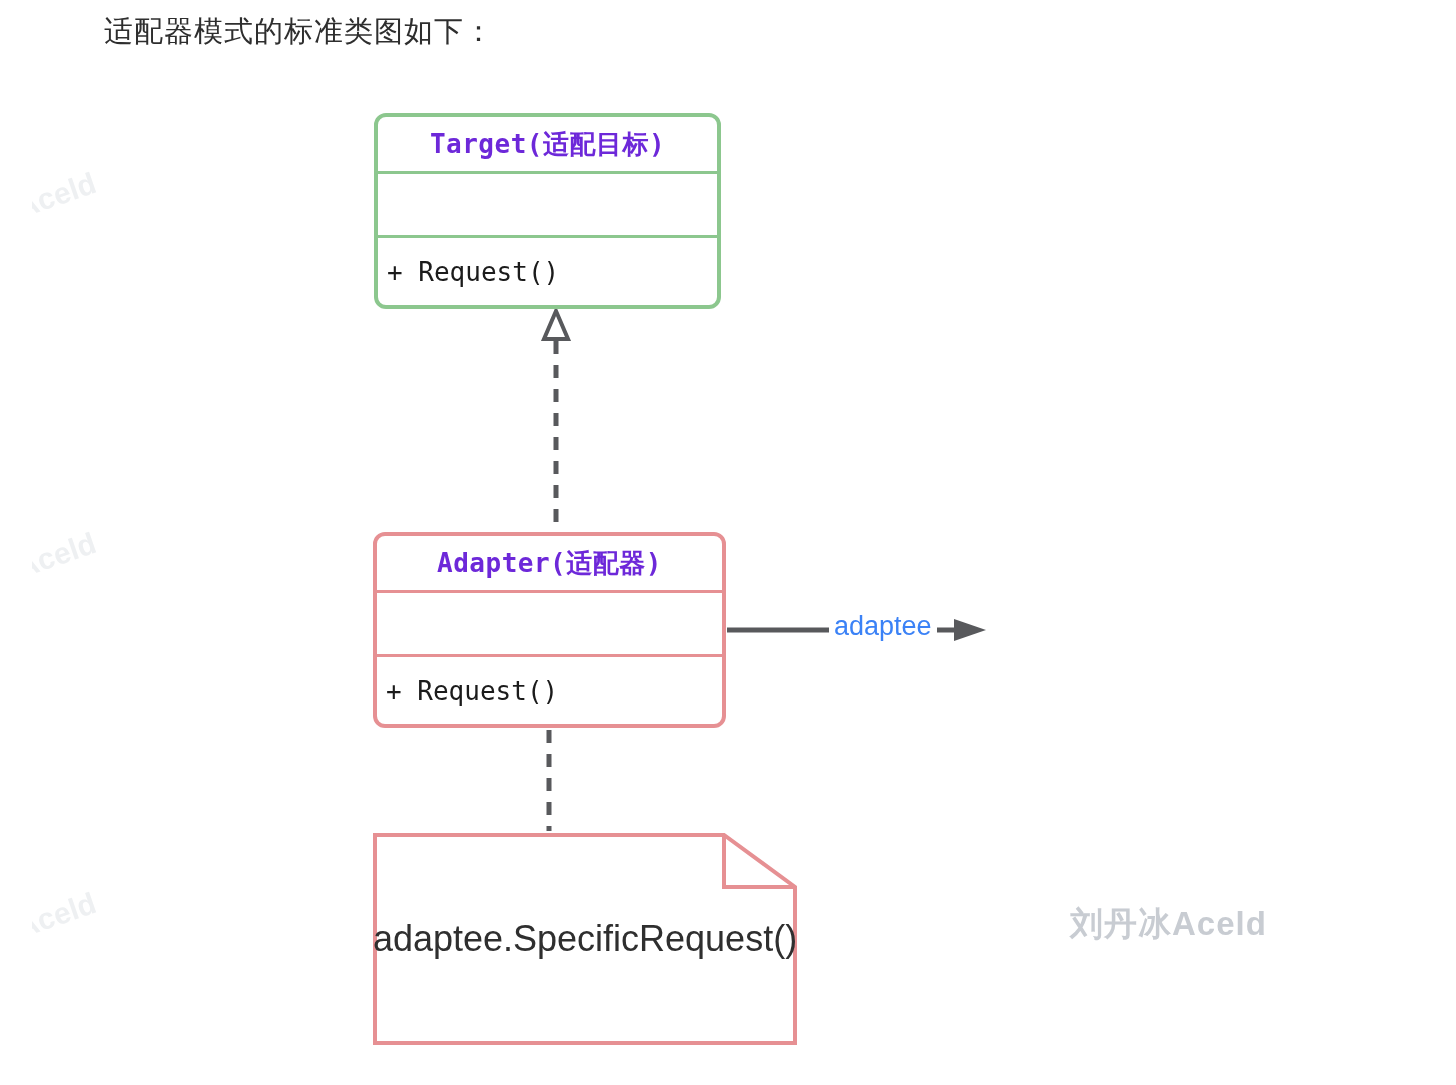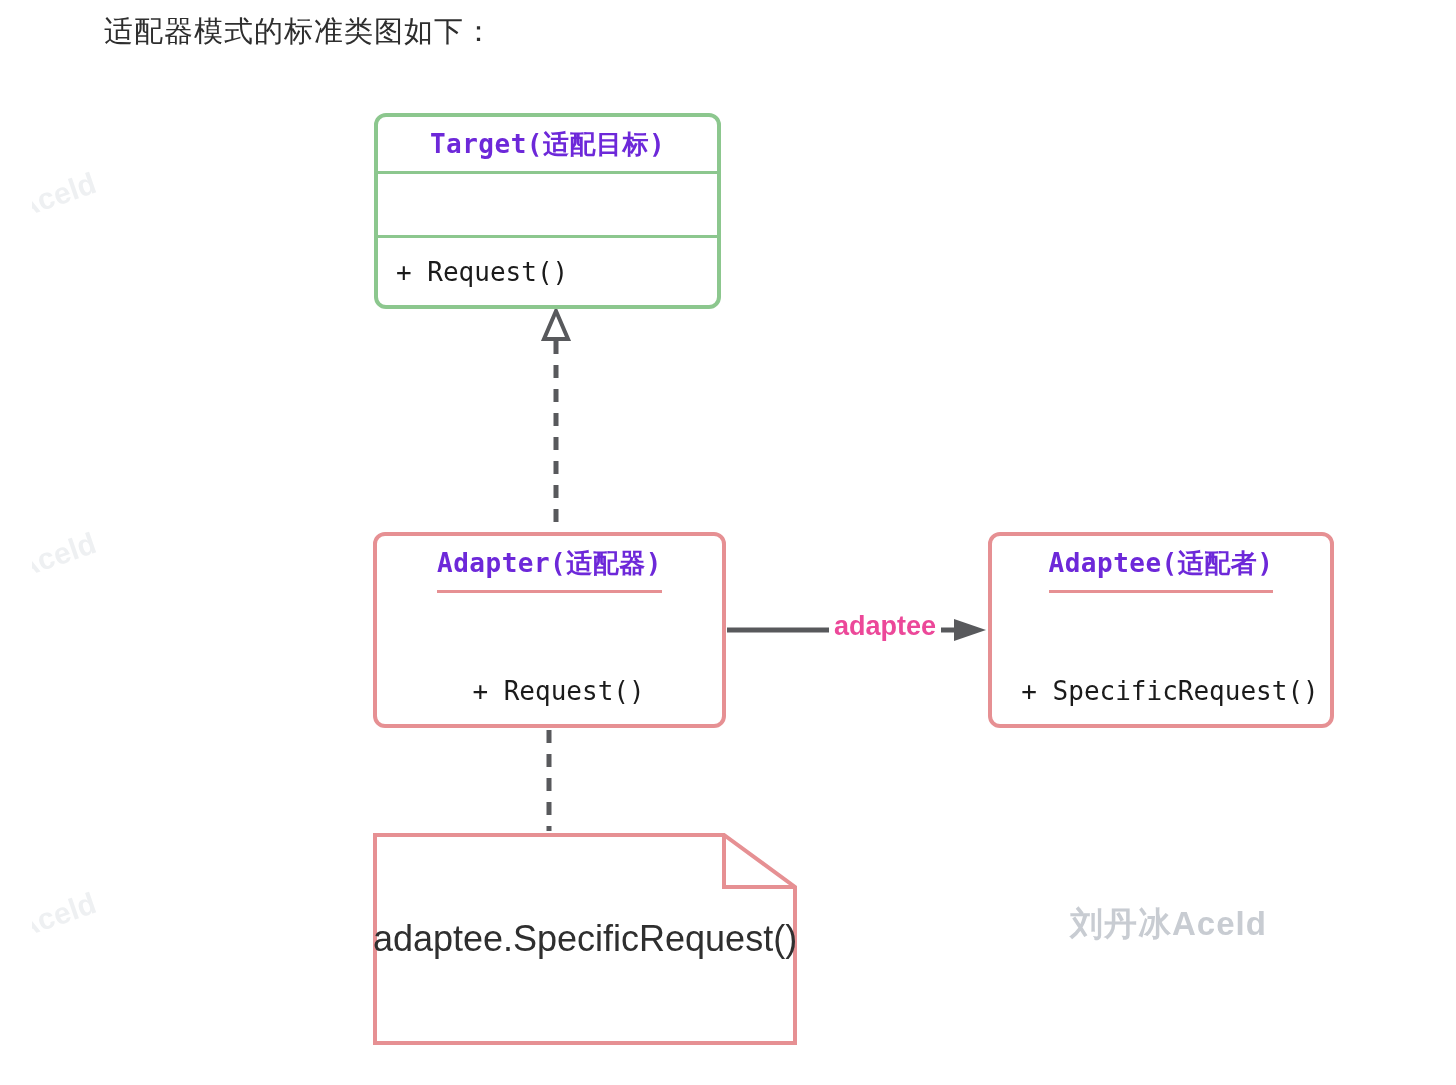--- a/index.html
+++ b/index.html
@@ -36,21 +36,21 @@
   
   .uml-class {
     position: absolute;
     background: #ffffff;
     border: 4px solid;
     border-radius: 12px;
     display: flex;
     flex-direction: column;
   }
   .uml-class.green { border-color: #8cc78e; }
-  .uml-class.pink  { border-color: #e69093; align-items: center; }
+  .uml-class.pink  { border-color: #e69093; }
   .uml-title {
     height: 57px;
     display: flex;
     align-items: center;
     justify-content: center;
     font-family: "DejaVu Sans Mono", monospace;
     font-weight: bold;
     font-size: 26px;
     color: #6d28d9;
     border-bottom: 3px solid;
@@ -59,41 +59,40 @@
   }
   .uml-attrs {
     height: 64px;
     border-bottom: 3px solid;
     border-color: inherit;
   }
   .uml-methods {
     flex: 1;
     display: flex;
     align-items: center;
-    padding-left: 18px;
+    padding-left: 9px;
     font-family: "DejaVu Sans Mono", monospace;
     font-size: 26px;
     color: #1b1b1b;
   }
   svg.layer {
     position: absolute;
     left: 0; top: 0;
     width: 1456px; height: 1085px;
     pointer-events: none;
   }
   .assoc-label {
     position: absolute;
     left: 797px;
     top: 611px;
     background: #ffffff;
     padding: 0 5px;
     font-size: 27px;
-    color: #ec4899;
+    color: #3b82f6;
     font-family: "Liberation Sans", sans-serif;
-    font-weight: bold;
   }
   .note-text {
     position: absolute;
     left: 343px;
     top: 836px;
     width: 420px;
     height: 206px;
     display: flex;
     align-items: center;
     justify-content: center;
@@ -151,25 +150,20 @@
     <div class="uml-attrs"></div>
     <div class="uml-methods">+ Request()</div>
   </div>
 
   <div class="uml-class pink" style="left:341px; top:532px; width:353px; height:196px;">
     <div class="uml-title">Adapter(适配器)</div>
     <div class="uml-attrs"></div>
     <div class="uml-methods">+ Request()</div>
   </div>
 
-  <div class="uml-class pink" style="left:956px; top:532px; width:346px; height:196px;">
-    <div class="uml-title">Adaptee(适配者)</div>
-    <div class="uml-attrs"></div>
-    <div class="uml-methods">+ SpecificRequest()</div>
-  </div>
 
   <div class="assoc-label">adaptee</div>
 
   <div class="note-text">adaptee.SpecificRequest()</div>
 
   <div class="dark-wm">刘丹冰Aceld</div>
 
 </div>
 
 </body></html>

